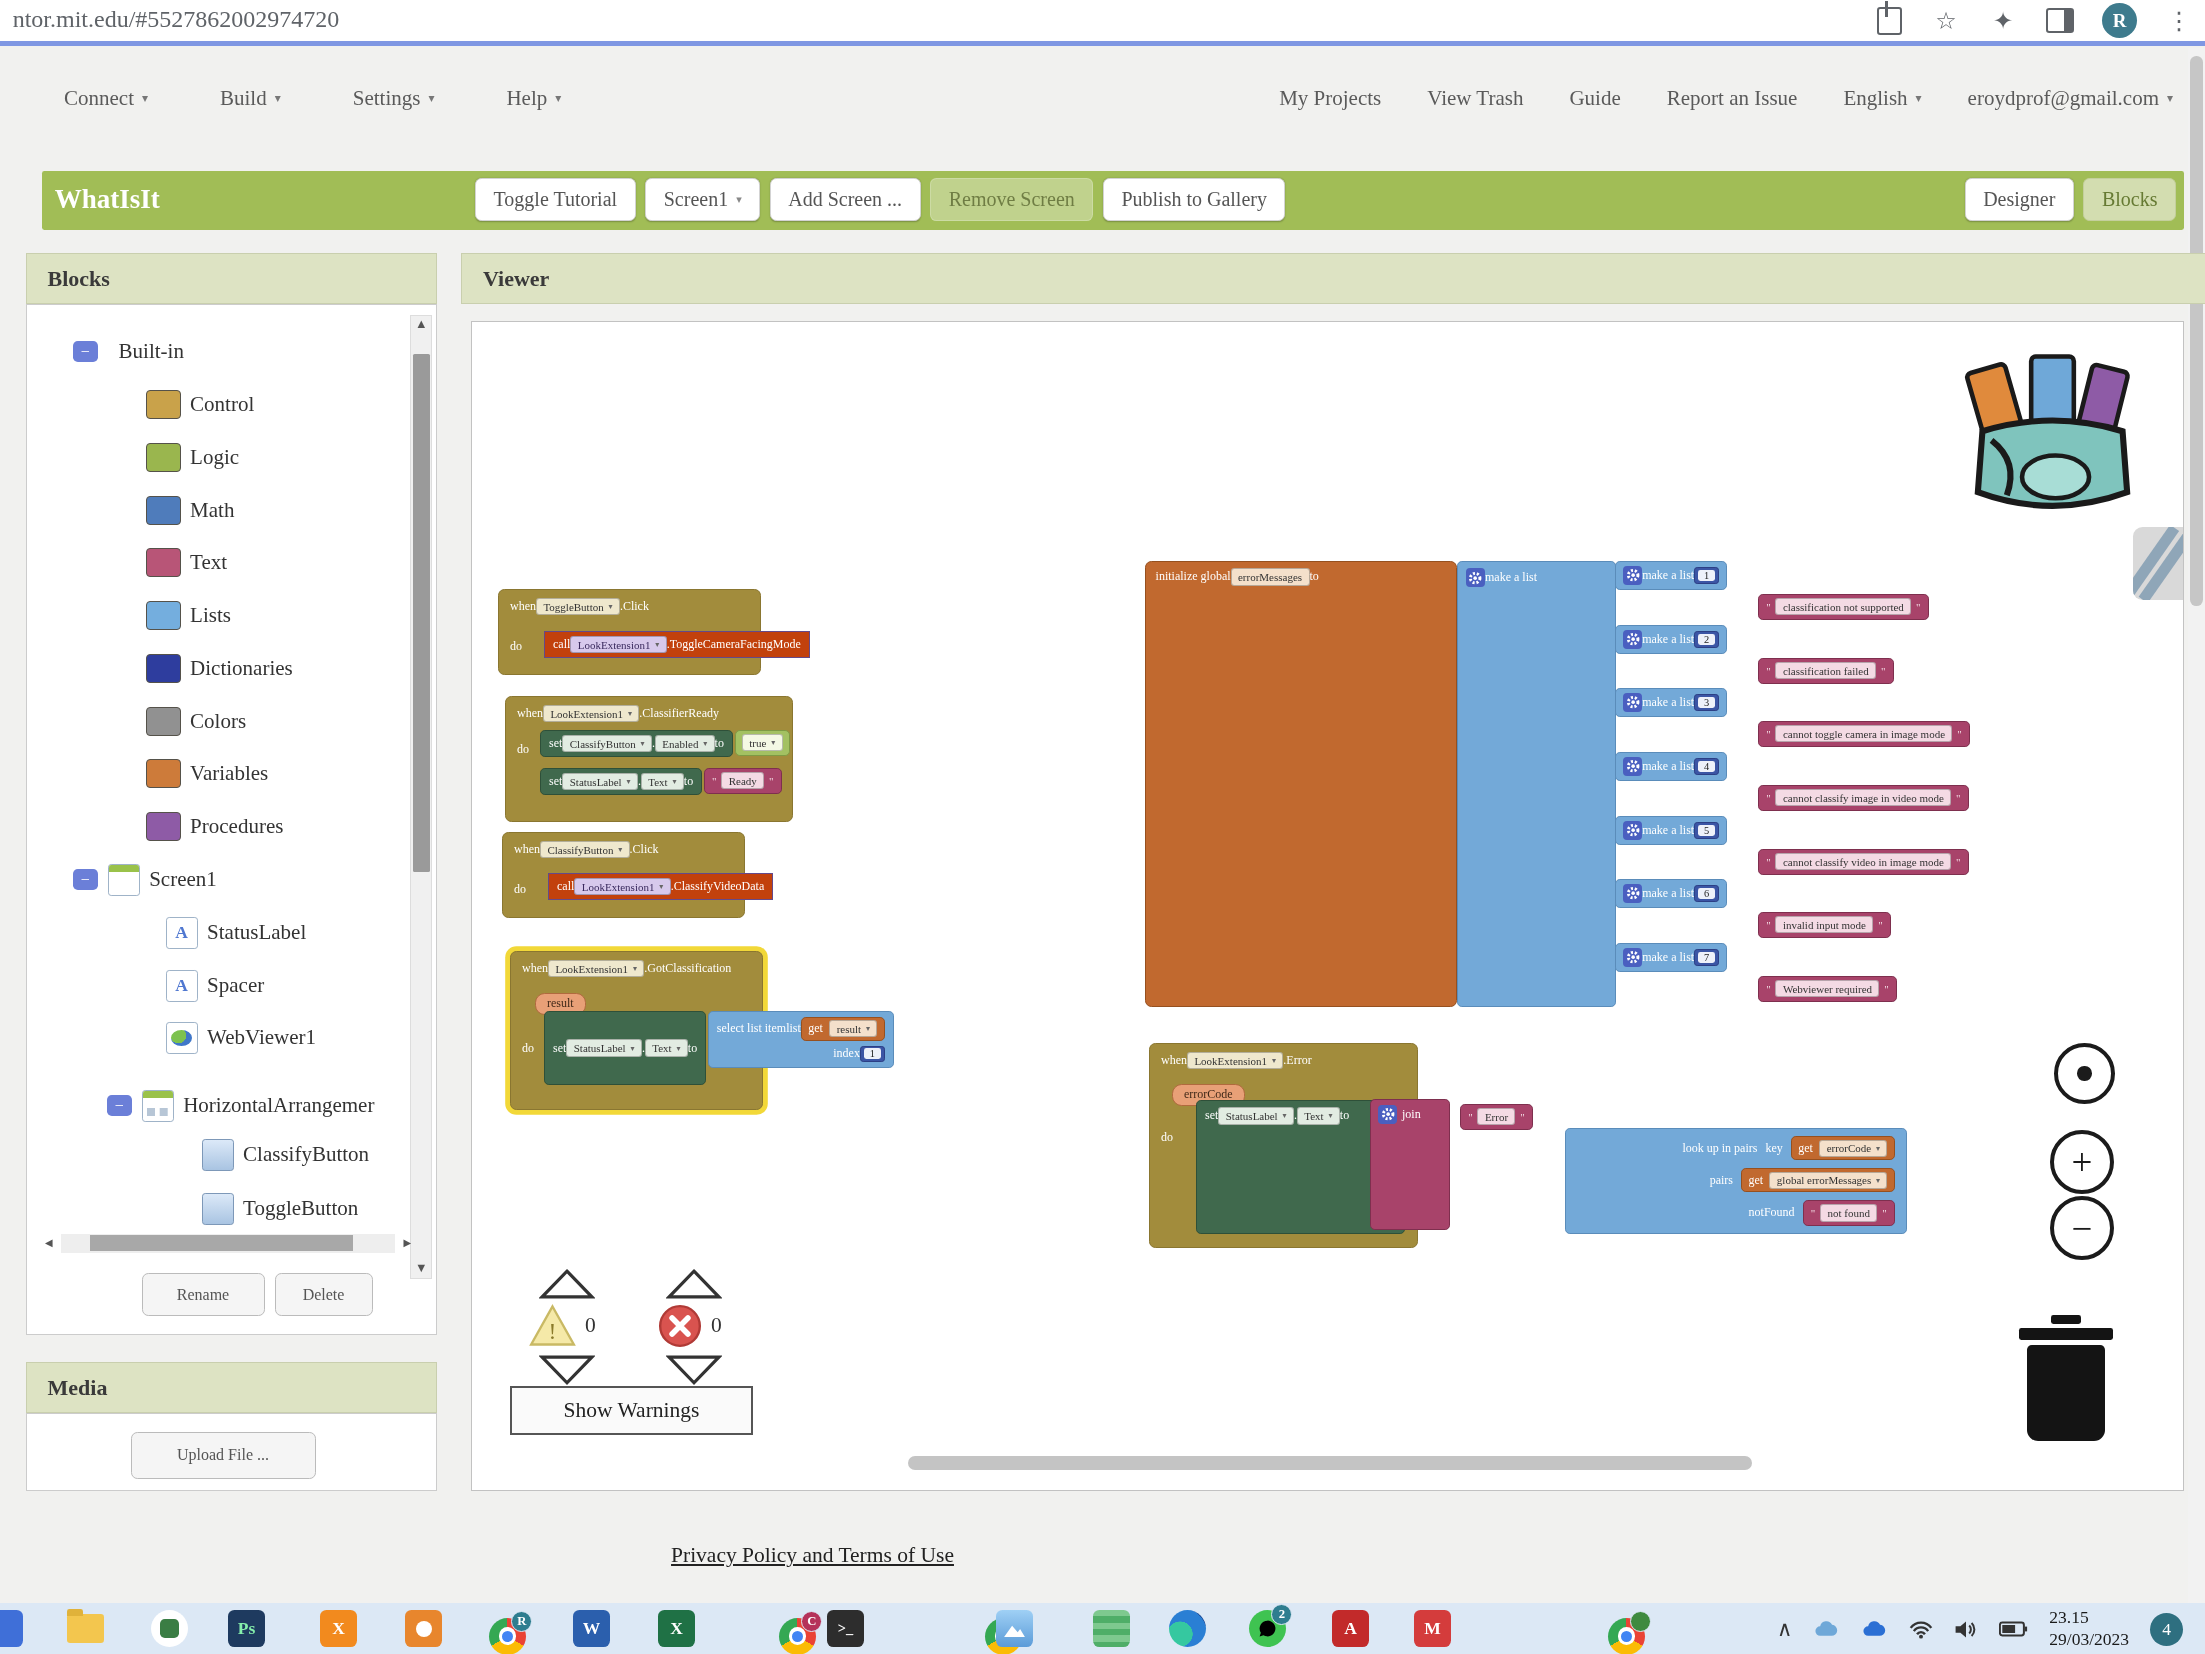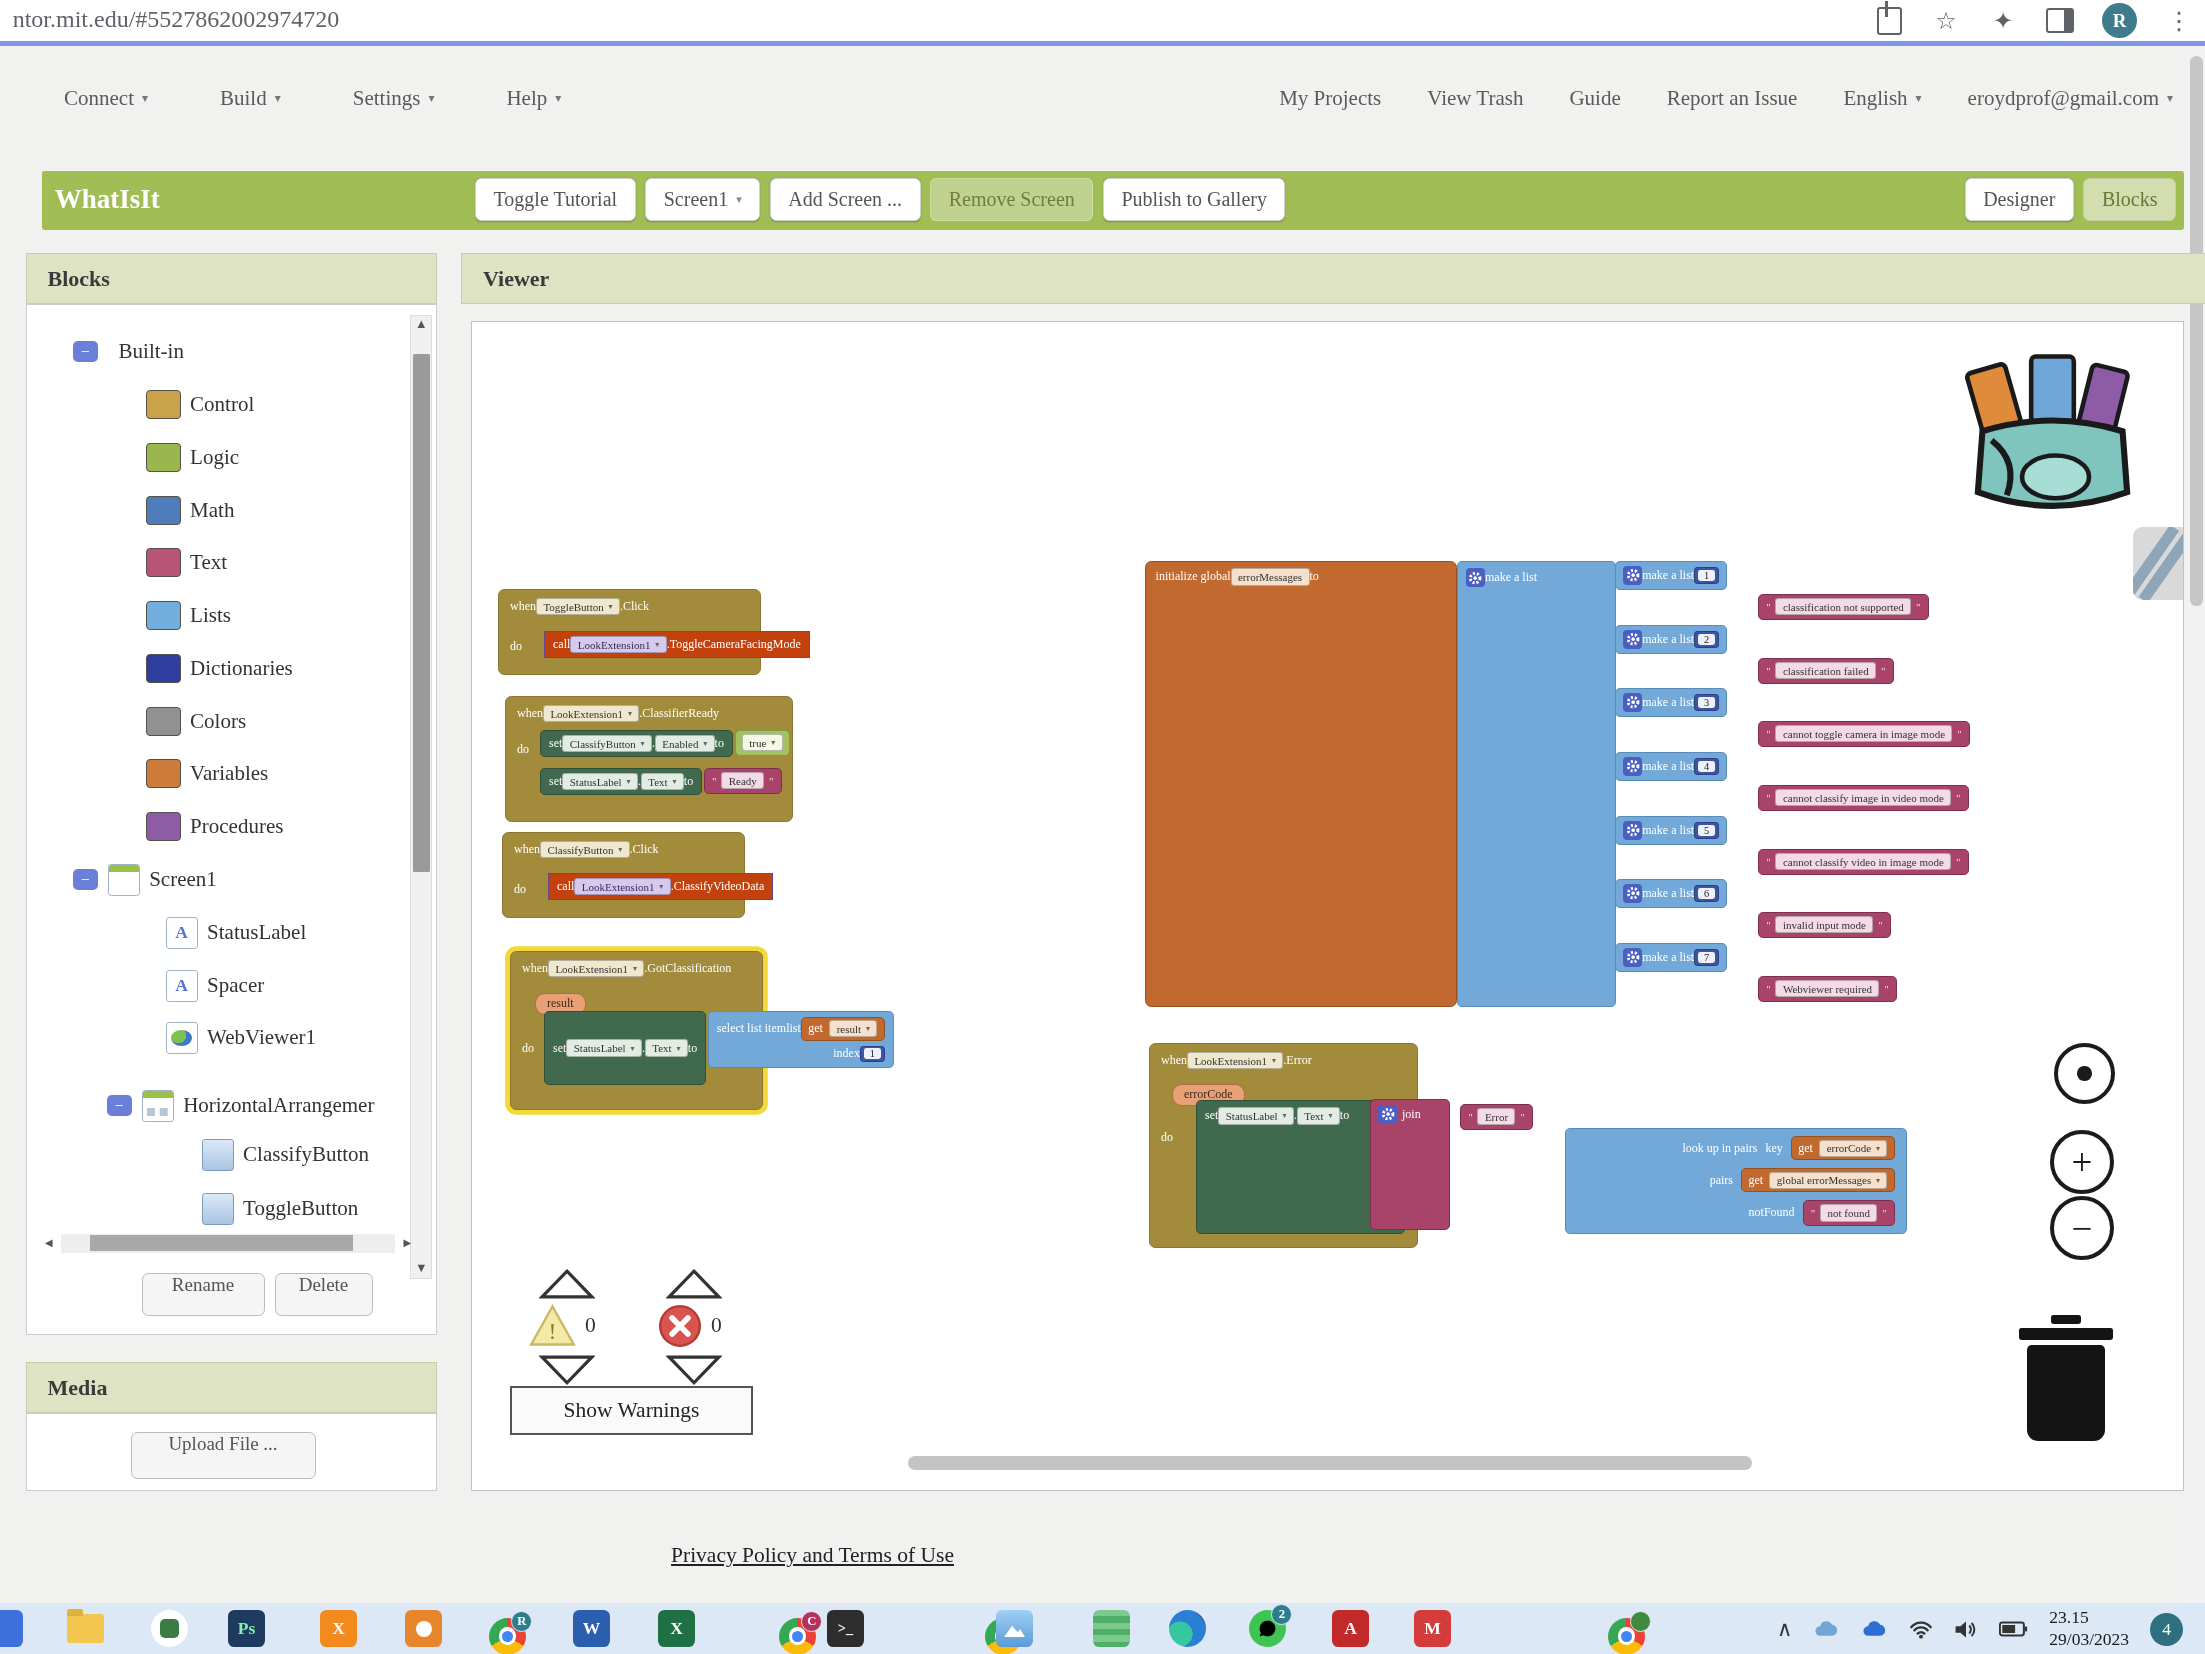--- a/index.html
+++ b/index.html
@@ -50,22 +50,22 @@
   .cicon.ha:after{content:"";position:absolute;bottom:4.8px;left:4.8px;width:8px;height:8px;background:#b7c6d6;
     box-shadow:12.7px 0 0 #b7c6d6;}
   .cicon.btn{background:linear-gradient(#dce9f8,#a9c4e2);border-color:#7d98b8;}
   .cicon.web .globe{width:21px;height:16px;border-radius:50%;background:radial-gradient(circle at 35% 35%,#7dc24f 0 45%,#3f77c9 46% 100%);}
   .vscroll{position:absolute;right:3.2px;top:9.6px;width:22px;height:964px;background:#f0f0f0;border:0.8px solid #ddd;box-sizing:border-box;}
   .vthumb{position:absolute;left:1.6px;width:17.5px;background:#9a9a9a;border-radius:1.6px;}
   .sarrow{position:absolute;left:0;width:100%;text-align:center;font-size:12.7px;color:#555;}
   .hscroll{position:absolute;left:16px;top:926px;width:371px;height:24px;display:flex;align-items:center;}
   .htrack{flex:1;height:19px;background:#eee;position:relative;margin:0 6.4px;}
   .hthumb{position:absolute;left:29px;top:1.6px;width:263px;height:16px;background:#a8a8a8;}
-  .pbtn{background:#f5f5f5;border:0.8px solid #bbb;border-radius:6.4px;color:#555;font-size:19px;
-    display:flex;justify-content:center;}
+  .pbtn{background:#f5f5f5;border:0.8px solid #bbb;border-radius:6.4px;color:#555;font-size:16px;
+    display:flex;align-items:center;justify-content:center;}
   
   .canvas{position:absolute;left:471px;top:321px;width:1713px;height:1170px;background:#fff;
     border:0.8px solid #c2c2c2;box-sizing:border-box;overflow:hidden;}
   
   .blk{position:absolute;border-radius:6.4px;box-sizing:border-box;}
   .gold{background:#a28c3c;border:1.6px solid #8a7630;}
   .gold.sel{box-shadow:0 0 0 4.8px #f2d838;}
   .kw{color:#fff;font-size:12px;white-space:nowrap;}
   .brow{display:flex;align-items:center;gap:0;white-space:nowrap;}
   .fld{background:#efe8cd;color:#333;border-radius:3.2px;padding:1.6px 6.4px;font-size:11px;

